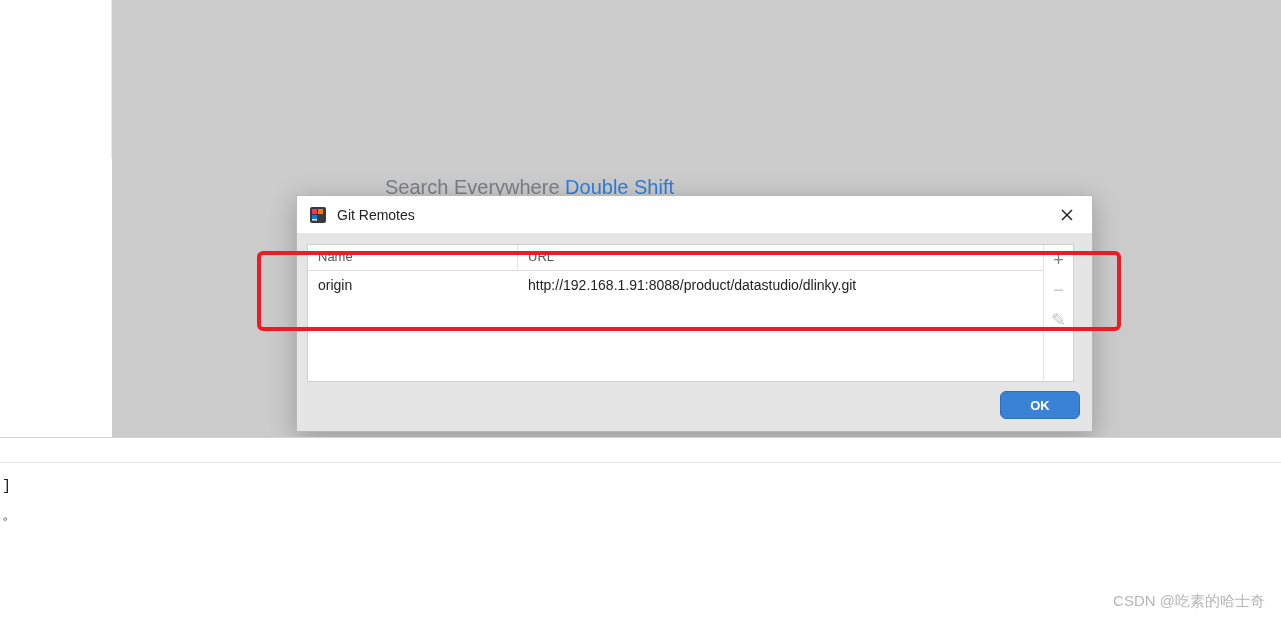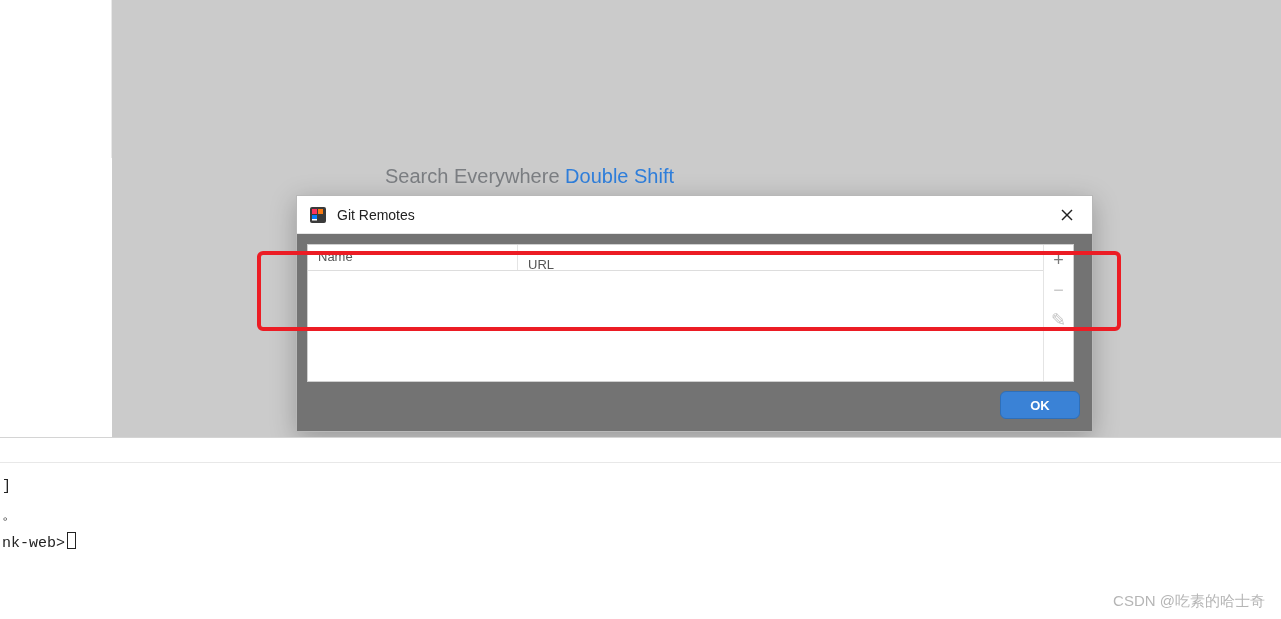--- a/index.html
+++ b/index.html
@@ -10,29 +10,29 @@
     .editor-bg {
       position: absolute;
       left: 112px; top: 0; right: 0; height: 437px;
       background: #cbcbcb;
     }
     .left-white {
       position: absolute; left: 0; top: 0; width: 112px; height: 158px;
       background: #fff; border-right: 1px solid #e9e9e9;
     }
     .search-text {
-      position: absolute; left: 385px; top: 165px;
+      position: absolute; left: 385px; top: 176px;
       font-size: 20px; color: #7b7e82;
     }
     .search-text .kbd { color: #2e7edb; }
 
     
     .dialog {
       position: absolute; left: 296px; top: 195px; width: 797px; height: 237px;
-      background: #737373; border: 1px solid #b8b8b8;
+      background: #e5e5e5; border: 1px solid #b8b8b8;
       box-shadow: 0 6px 24px rgba(0,0,0,0.25);
     }
     .dlg-titlebar {
       height: 38px; display: flex; align-items: center; padding: 0 10px 0 12px;
       background: #ffffff; border-bottom: 1px solid #e6e6e6;
     }
     .dlg-icon {
       width: 18px; height: 18px; margin-right: 10px; display: inline-flex;
       align-items: center; justify-content: center;
     }
@@ -53,21 +53,21 @@
     .table-main { flex: 1; display: flex; flex-direction: column; }
     .thead {
       display: flex; height: 26px; border-bottom: 1px solid #dddddd;
       background: #ffffff;
     }
     .th {
       padding: 4px 10px; font-size: 13px; color: #555;
       border-right: 1px solid #e4e4e4;
     }
     .th-name { width: 210px; }
-    .th-url { flex: 1; border-right: none; margin-top: 8px; }
+    .th-url { flex: 1; border-right: none; }
     .tbody { flex: 1; }
     .trow {
       display: flex; height: 28px; align-items: center;
     }
     .td { padding: 3px 10px; font-size: 14px; color: #222; }
     .td-name { width: 210px; }
     .td-url { flex: 1; }
 
     .side-toolbar {
       width: 30px; border-left: 1px solid #e4e4e4;
@@ -149,20 +149,26 @@
     </div>
   </div>
 
   <div class="dlg-body">
     <div class="table-wrap">
       <div class="table-main">
         <div class="thead">
           <div class="th th-name">Name</div>
           <div class="th th-url">URL</div>
         </div>
+        <div class="tbody">
+          <div class="trow">
+            <div class="td td-name">origin</div>
+            <div class="td td-url">http://192.168.1.91:8088/product/datastudio/dlinky.git</div>
+          </div>
+        </div>
       </div>
       <div class="side-toolbar">
         <div class="tbtn">
           <span>+</span>
         </div>
         <div class="tbtn disabled">
           <span>−</span>
         </div>
         <div class="tbtn disabled">
           <span>✎</span>
@@ -175,16 +181,15 @@
     <button class="btn-ok">OK</button>
   </div>
 </div>
 
 <div class="red-rect"></div>
 
 <div class="term-divider"></div>
 <div class="terminal">
   <div class="line">]</div>
   <div class="line">。</div>
-  <div class="line"><span>nk-web&gt;</span><span class="cursor-box"></span></div>
 </div>
 
 <div class="watermark">CSDN @吃素的哈士奇</div>
 
 </body></html>

